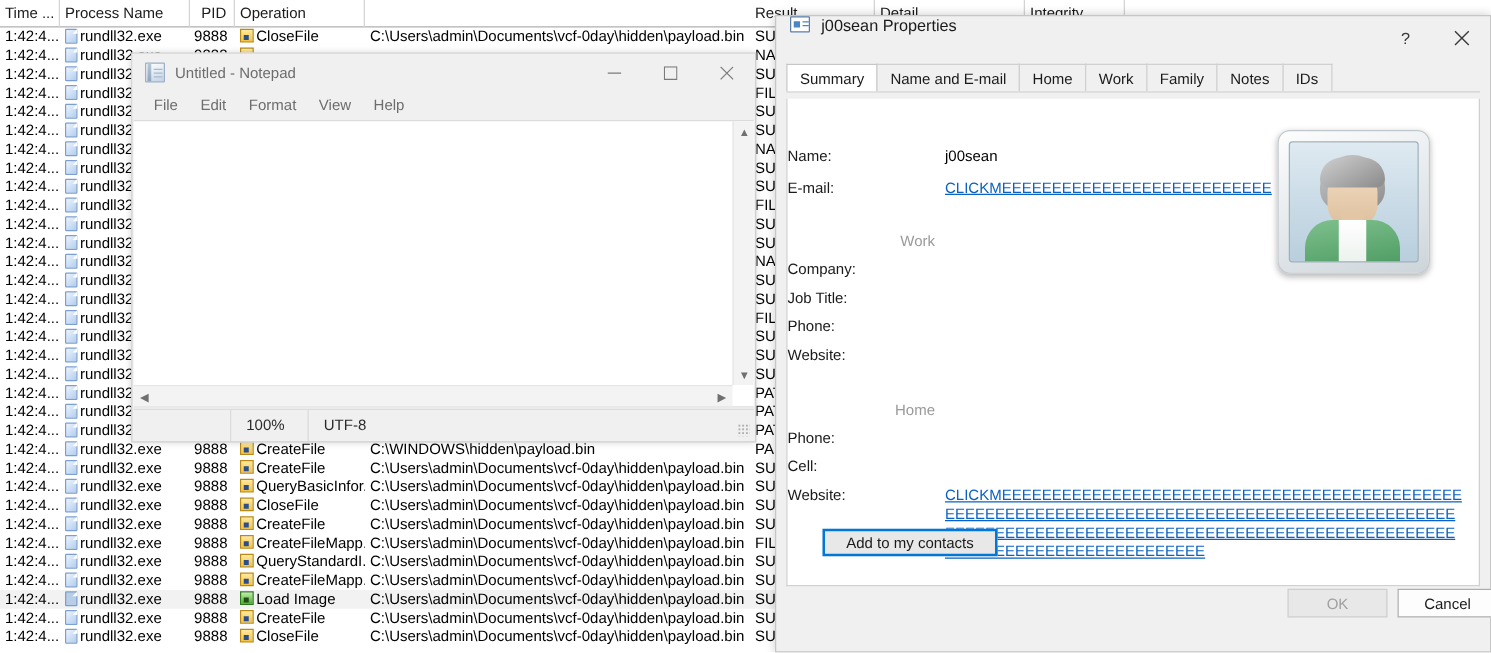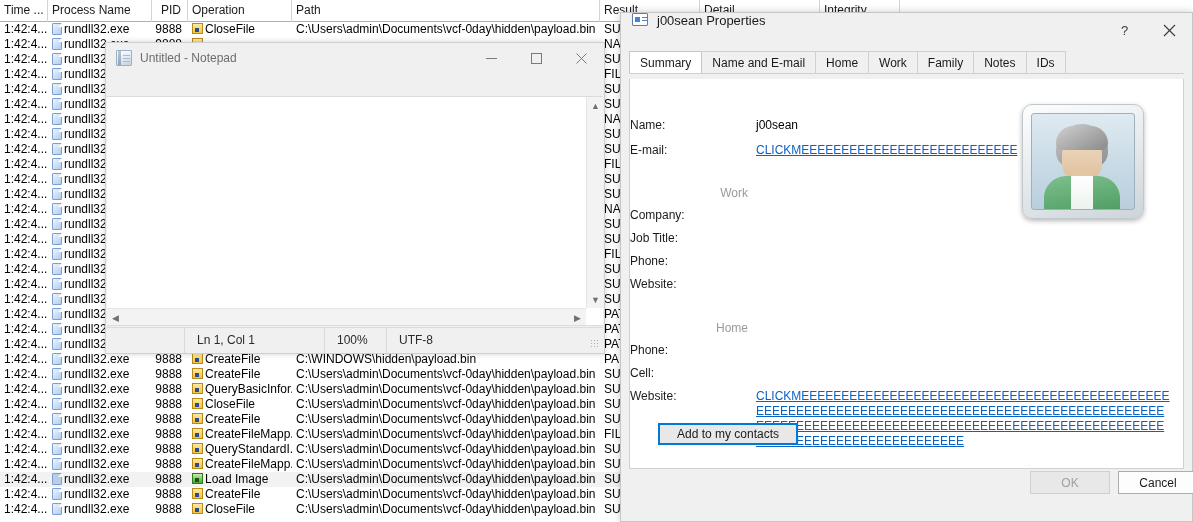--- a/index.html
+++ b/index.html
@@ -251,21 +251,20 @@
 <body>
 
 <div id="root">
 
   <div id="procmon">
     <div class="pm-header" id="pm-head">
         <div class="pm-col-head" style="left: 0px; width: 48px;">Time ...</div>
         <div class="pm-col-head" style="left: 48px; width: 104px;">Process Name</div>
         <div class="pm-col-head right" style="left: 152px; width: 36px;">PID</div>
         <div class="pm-col-head" style="left: 188px; width: 104px;">Operation</div>
-        <div class="pm-col-head" style="left: 292px; width: 308px;">Path</div>
         <div class="pm-col-head" style="left: 600px; width: 100px;">Result</div>
         <div class="pm-col-head" style="left: 700px; width: 120px;">Detail</div>
         <div class="pm-col-head" style="left: 820px; width: 80px;">Integrity</div>
       </div>
     <div class="pm-rows" id="pm-rows">
         <div class="pm-row">
           <div class="pm-cell" style="left: 0px; width: 48px; padding-left: 4px;">1:42:4...</div>
           <div class="pm-cell" style="left: 48px; width: 104px; padding-left: 4px;"><span class="ico-doc"></span><span>rundll32.exe</span></div>
           <div class="pm-cell num" style="left: 152px; width: 36px; padding-right: 6px;">9888</div>
           <div class="pm-cell" style="left: 188px; width: 104px; padding-left: 4px;"><span class="ico-op"></span><span>CloseFile</span></div>
@@ -613,34 +612,40 @@
             </svg>
         </div>
         <div class="np-winbtn">
           <svg width="11" height="11" viewBox="0 0 11 11">
               <line x1="0.5" y1="0.5" x2="10.5" y2="10.5" stroke="#7a7a7a" stroke-width="1"></line>
               <line x1="10.5" y1="0.5" x2="0.5" y2="10.5" stroke="#7a7a7a" stroke-width="1"></line>
             </svg>
         </div>
       </div>
     </div>
+    <div class="np-menu" id="np-menu">
+        <span class="np-menu-item">File</span>
+        <span class="np-menu-item">Edit</span>
+        <span class="np-menu-item">Format</span>
+        <span class="np-menu-item">View</span>
+        <span class="np-menu-item">Help</span>
+      </div>
     <div class="np-body">
       <div class="np-text"></div>
       <div class="np-vscroll">
         <div class="np-arrow" style="top:0;">▲</div>
         <div class="np-arrow" style="bottom:0;">▼</div>
       </div>
       <div class="np-hscroll">
         <div class="np-arrow" style="left:0;">◀</div>
         <div class="np-arrow" style="right:0;">▶</div>
       </div>
     </div>
     <div class="np-status">
       <div class="np-status-cell" style="width:78px;border-right:1px solid #dadada;"></div>
-      <div class="np-status-cell" style="width:140px;">Ln 1, Col 1</div>
       <div class="np-status-cell" style="width:62px;">100%</div>
       <div class="np-status-cell" style="width:90px;border-right:none;">UTF-8</div>
       <div class="np-grip"></div>
     </div>
   </div>
 
   <div id="props">
     <div class="pr-title">
       <div class="pr-ico"></div>
       <span class="pr-title-text">j00sean Properties</span>

